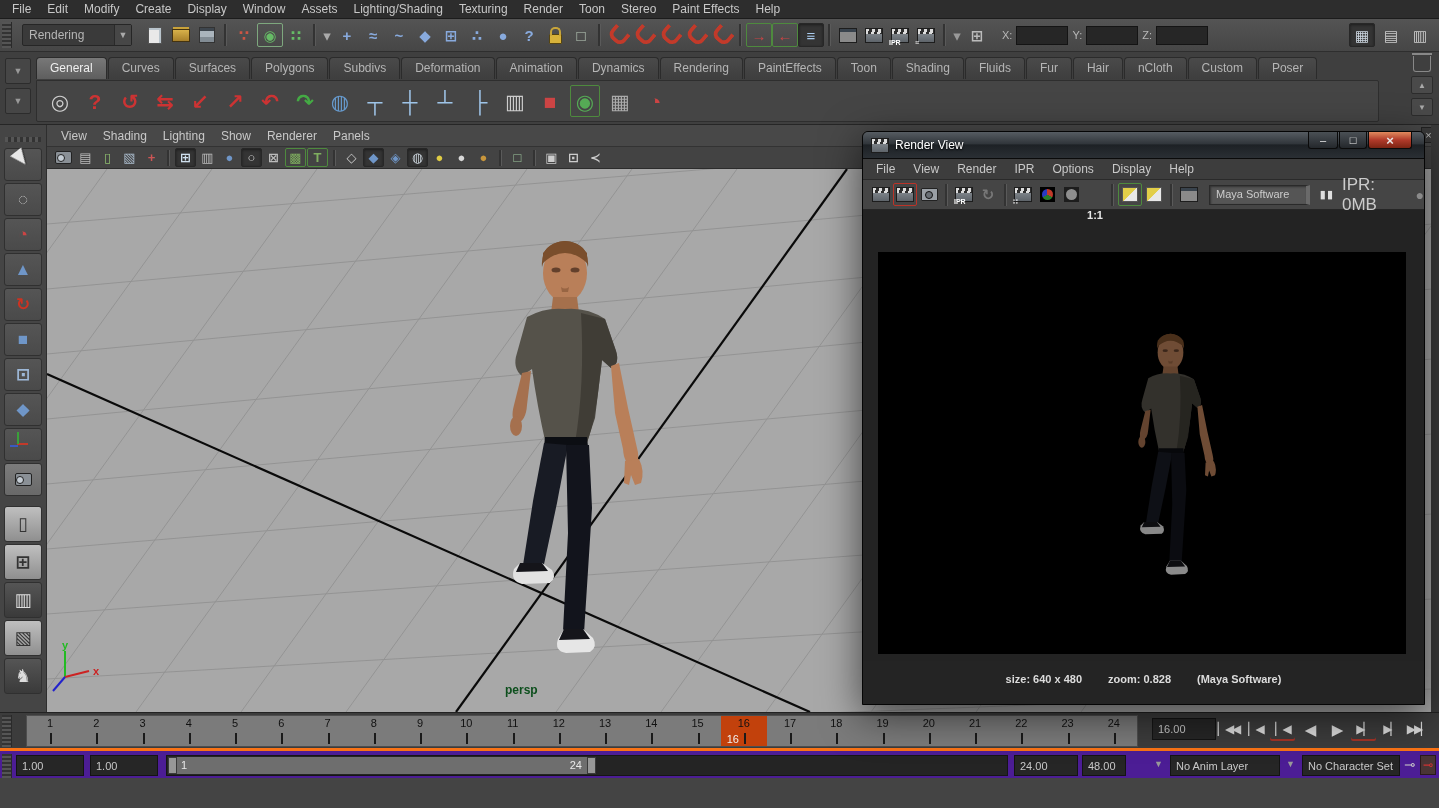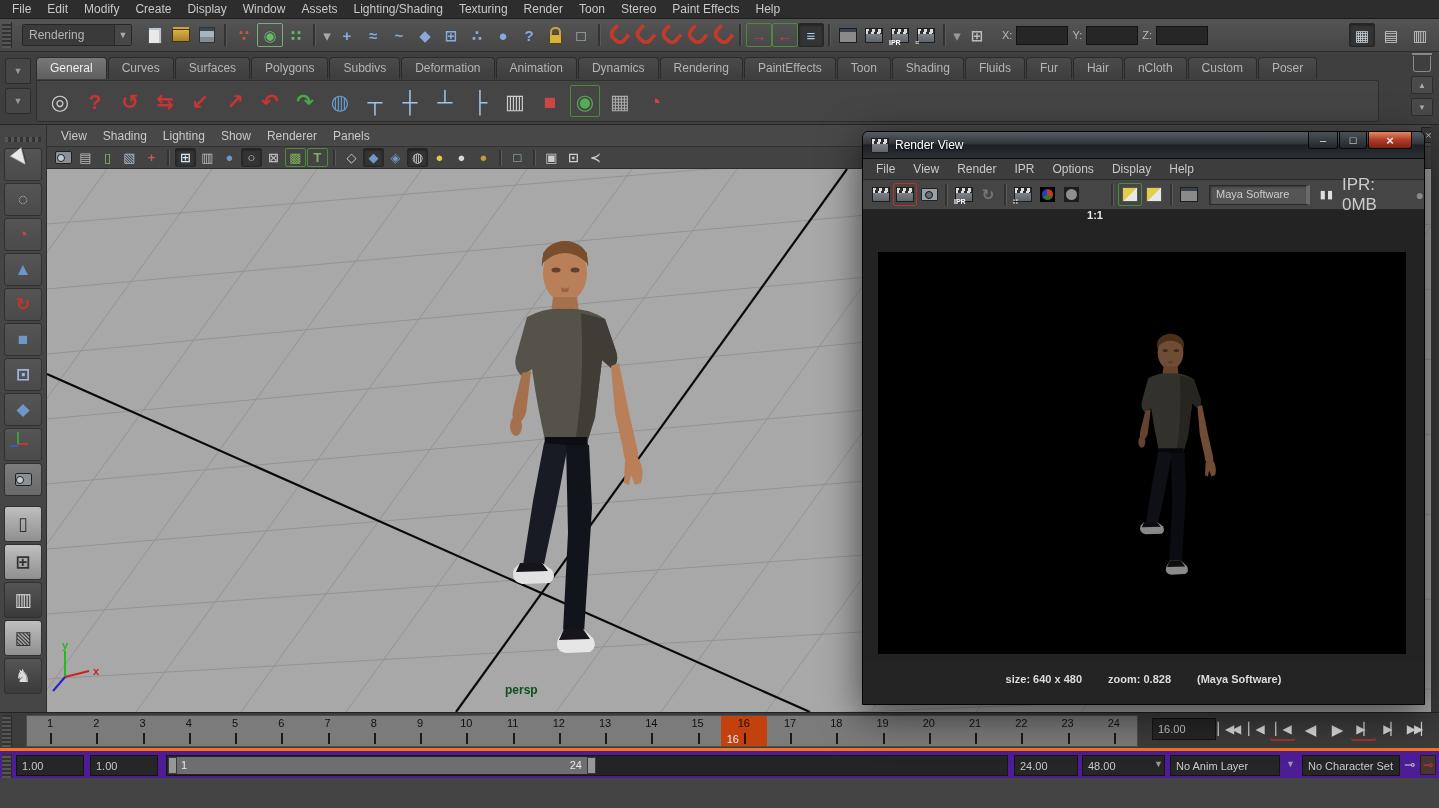--- a/index.html
+++ b/index.html
@@ -1028,21 +1028,21 @@
     <div class="dfield" style="left:90px;width:68px">1.00</div>
     <div id="rs-track">
       <div id="rs-bar">
         <span class="rs-handle start"></span>
         <span id="rs-start-label">1</span>
         <span id="rs-end-label">24</span>
         <span class="rs-handle end"></span>
       </div>
     </div>
     <div class="dfield" style="left:1014px;width:64px">24.00</div>
-    <div class="dfield" style="left:1082px;width:83px">48.00</div>
+    <div class="dfield" style="left:1082px;width:44px">48.00</div>
     <span class="drop-arrow" style="left:1154px">▼</span>
     <div class="dfield" style="left:1170px;width:110px">No Anim Layer</div>
     <span class="drop-arrow" style="left:1286px">▼</span>
     <div class="dfield" style="left:1302px;width:98px">No Character Set</div>
     <span id="key-icon">⊸</span>
     <span id="autokey-icon">⊸</span>
   </div>
 
 
 </div>

